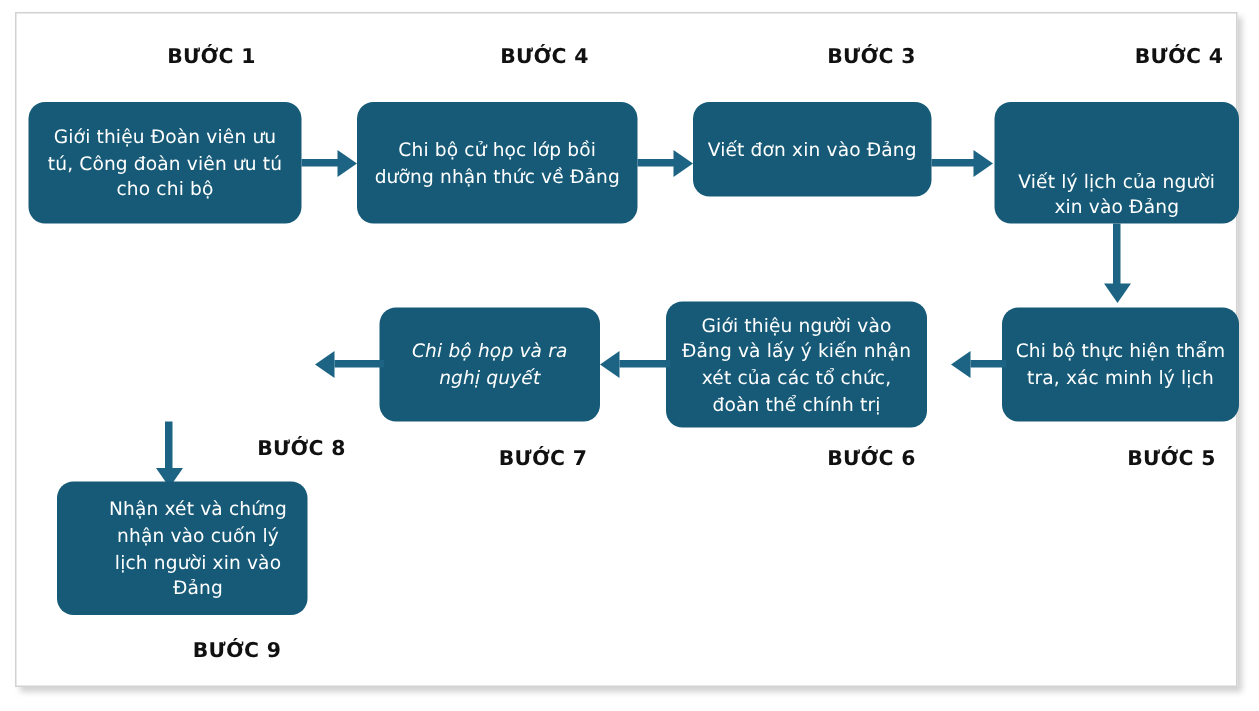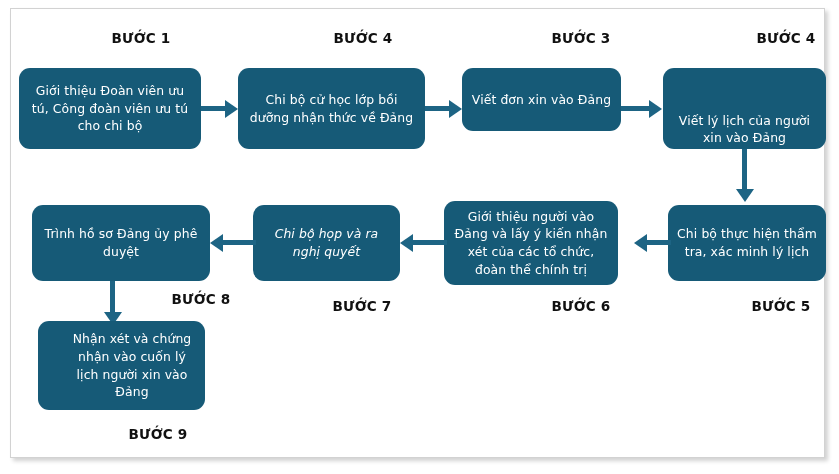--- a/index.html
+++ b/index.html
@@ -120,23 +120,20 @@
 
   <div class="conn-h" style="left:425px; top:106px; width:25px;"></div>
   <div class="head-right" style="left:449px; top:99.5px;"></div>
 
   <div class="conn-h" style="left:621px; top:106px; width:29px;"></div>
   <div class="head-right" style="left:649px; top:99.5px;"></div>
 
   <div class="conn-v" style="left:742px; top:149px; height:41px;"></div>
   <div class="head-down" style="left:735.5px; top:189px;"></div>
 
-  <div class="node" style="left:32px; top:205px; width:178px; height:76px;">
-    <span class="node-text">Trình hồ sơ Đảng ủy phê duyệt</span>
-  </div>
 
   <div class="node" style="left:253px; top:205px; width:147px; height:76px;font-style:italic;">
     <span class="node-text">Chi bộ họp và ra nghị quyết</span>
   </div>
 
   <div class="node" style="left:444px; top:201px; width:174px; height:84px;">
     <span class="node-text">Giới thiệu người vào Đảng và lấy ý kiến nhận xét của các tổ chức, đoàn thể chính trị</span>
   </div>
 
   <div class="node" style="left:668px; top:205px; width:158px; height:76px;">

